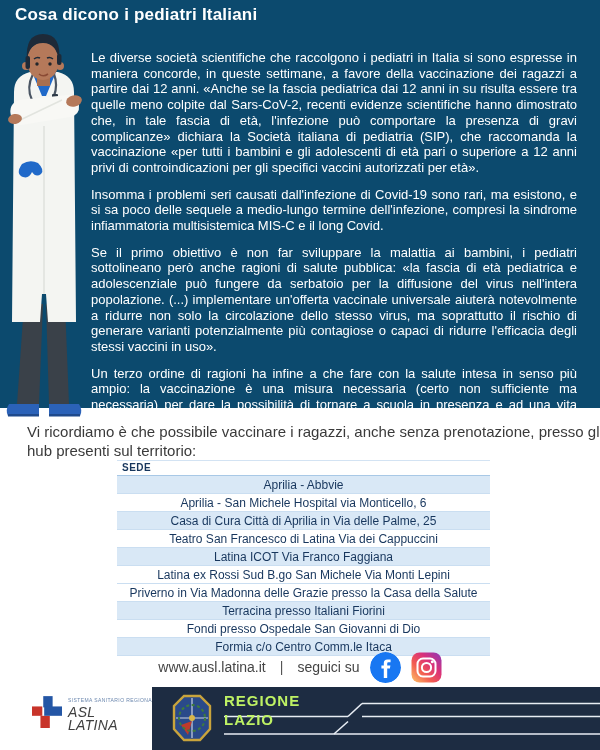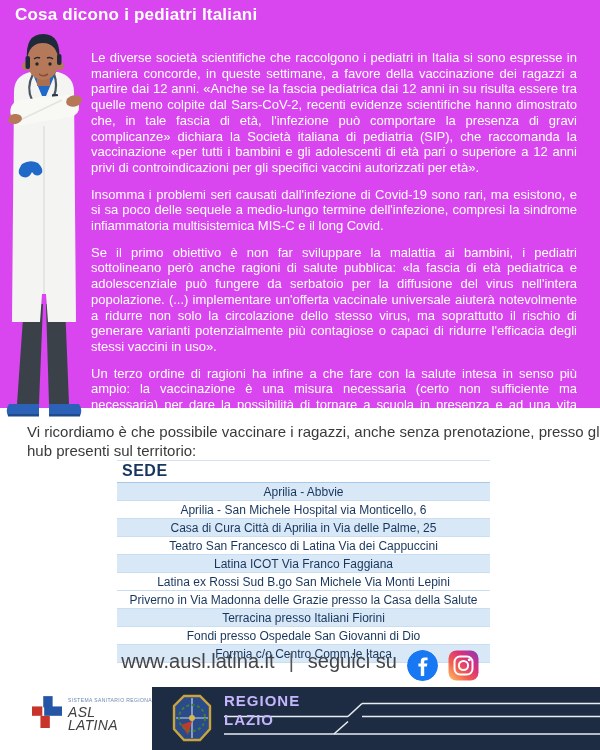--- a/index.html
+++ b/index.html
@@ -2,68 +2,68 @@
 <html><head>
 <meta charset="utf-8">
 <style>
   * { margin:0; padding:0; box-sizing:border-box; }
   html,body { background:#fff; }
   .page {
     position:relative; width:600px; height:750px; overflow:hidden;
     background:#fff; font-family:"Liberation Sans", sans-serif;
   }
   
-  .hero { position:absolute; left:0; top:0; width:600px; height:408px; background:#d946ef; }
+  .hero { position:absolute; left:0; top:0; width:600px; height:408px; background:#0c4a6e; }
   .hero-title {
     position:absolute; left:15px; top:5px; color:#ffffff;
     font-size:17px; font-weight:bold; letter-spacing:.2px;
   }
   .hero-body {
     position:absolute; left:80px; top:39px; width:508px; color:#ffffff;
     font-size:13px; line-height:15.7px; text-align:justify;
   }
   .hero-body p { margin:11px; }
   .doctor { position:absolute; left:2px; top:26px; width:88px; height:394px; }
   
   .intro {
     position:absolute; left:27px; top:423px; width:578px;
     color:#3a3a3a; font-size:15px; line-height:18.5px;
   }
   
   .sede-table { position:absolute; left:117px; top:460px; width:373px; color:#17365d; }
   .sede-header {
-    font-size:16px; font-weight:bold; padding:1px 5px 2px 5px;
+    font-size:10px; font-weight:bold; padding:1px 5px 2px 5px;
     border-top:1px solid #d3e3f3; border-bottom:1px solid #a8c8e6; letter-spacing:.5px;
   }
   .sede-row {
     font-size:12px; padding:1.5px 5px 1.5px 5px; border-bottom:1px solid #cadef1;
     white-space:nowrap; overflow:hidden;text-align:center;
   }
   .sede-row.alt { background:#d9e8f6; }
   
   .follow {
     position:absolute; left:0; top:650px; width:600px; height:34px;
-    display:flex; justify-content:center; gap:10px;
-    color:#454545; font-size:20px;
+    display:flex; align-items:center; justify-content:center; gap:10px;
+    color:#454545; font-size:14px;
   }
   .follow .sep { padding:0 4px; color:#555; }
   .icon-btn { width:31px; height:31px; display:block; }
   .fb { border-radius:50%; }
   
   .footer-white { position:absolute; left:0; top:687px; width:152px; height:63px; background:#fff; }
   .asl-cross { position:absolute; left:32px; top:9px; width:30px; height:34px; }
   .asl-text { position:absolute; left:68px; top:10px; }
   .asl-sys { font-size:5px; color:#6a86ad; letter-spacing:.4px; white-space:nowrap; }
   .asl-name { font-size:14px; color:#404040; line-height:13px; margin-top:3px; letter-spacing:.3px;font-style:italic; }
   .footer-navy {
     position:absolute; left:152px; top:687px; right:0; bottom:0; background:#1d2c42;
   }
   .navy-lines { position:absolute; inset:0; width:100%; height:100%; }
   .crest { position:absolute; left:20px; top:7px; width:40px; height:48px; }
-  .region-text { position:absolute; left:72px; top:5px; color:#c4b5fd; font-weight:bold; }
+  .region-text { position:absolute; left:72px; top:5px; color:#bef264; font-weight:bold; }
   .region-line1 { font-size:15px; line-height:18px; letter-spacing:1px; }
   .region-line2 { font-size:15px; line-height:18px; letter-spacing:1px; margin-top:1px; }
 </style>
 </head>
 <body>
 
 <div class="page">
 
   <div class="hero">
     <div class="hero-title">Cosa dicono i pediatri Italiani</div>

